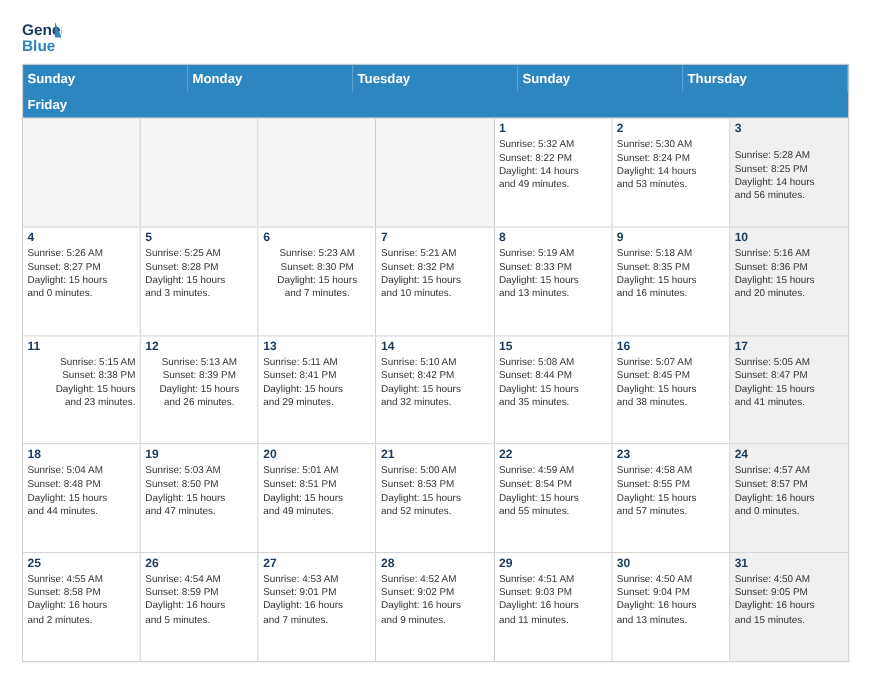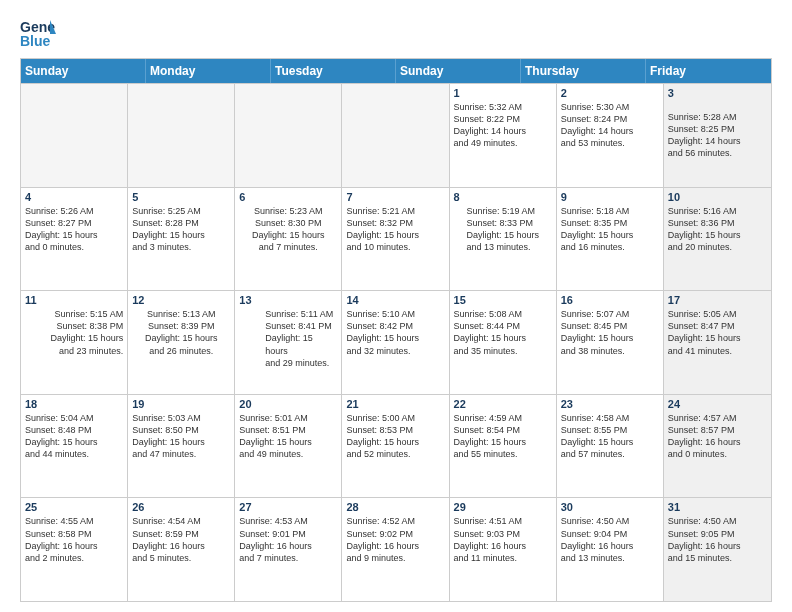--- a/index.html
+++ b/index.html
@@ -48,21 +48,21 @@
       margin-top: 2px;
     }
     .calendar {
       flex: 1;
       display: flex;
       flex-direction: column;
       border: 1px solid #ccc;
     }
     .cal-header {
       display: grid;
-      grid-template-columns: repeat(6, 1fr);
+      grid-template-columns: repeat(5, 1fr);
       background: #2e86c1;
     }
     .cal-header-cell {
       color: #fff;
       font-weight: bold;
       font-size: 12px;
       padding: 5px 4px;
       text-align: left;
       border-right: 1px solid #5aa0d0;
     }
@@ -182,21 +182,21 @@
           </div>
           <div class="cal-cell">
             <div class="day-number">7</div>
             <div class="cell-info" style="white-space: pre-line;">Sunrise: 5:21 AM
 Sunset: 8:32 PM
 Daylight: 15 hours
 and 10 minutes.</div>
           </div>
           <div class="cal-cell">
             <div class="day-number">8</div>
-            <div class="cell-info" style="white-space: pre-line; margin-left: 13px;">Sunrise: 5:19 AM
+            <div class="cell-info" style="white-space: pre-line;">Sunrise: 5:19 AM
 Sunset: 8:33 PM
 Daylight: 15 hours
 and 13 minutes.</div>
           </div>
           <div class="cal-cell">
             <div class="day-number">9</div>
             <div class="cell-info" style="white-space: pre-line;">Sunrise: 5:18 AM
 Sunset: 8:35 PM
 Daylight: 15 hours
 and 16 minutes.</div>
@@ -219,21 +219,21 @@
           </div>
           <div class="cal-cell">
             <div class="day-number">12</div>
             <div class="cell-info" style="white-space: pre-line; text-align: center;">Sunrise: 5:13 AM
 Sunset: 8:39 PM
 Daylight: 15 hours
 and 26 minutes.</div>
           </div>
           <div class="cal-cell">
             <div class="day-number">13</div>
-            <div class="cell-info" style="white-space: pre-line; margin-left: 26px;">Sunrise: 5:11 AM
+            <div class="cell-info" style="white-space: pre-line;">Sunrise: 5:11 AM
 Sunset: 8:41 PM
 Daylight: 15 hours
 and 29 minutes.</div>
           </div>
           <div class="cal-cell">
             <div class="day-number">14</div>
             <div class="cell-info" style="white-space: pre-line;">Sunrise: 5:10 AM
 Sunset: 8:42 PM
 Daylight: 15 hours
 and 32 minutes.</div>

